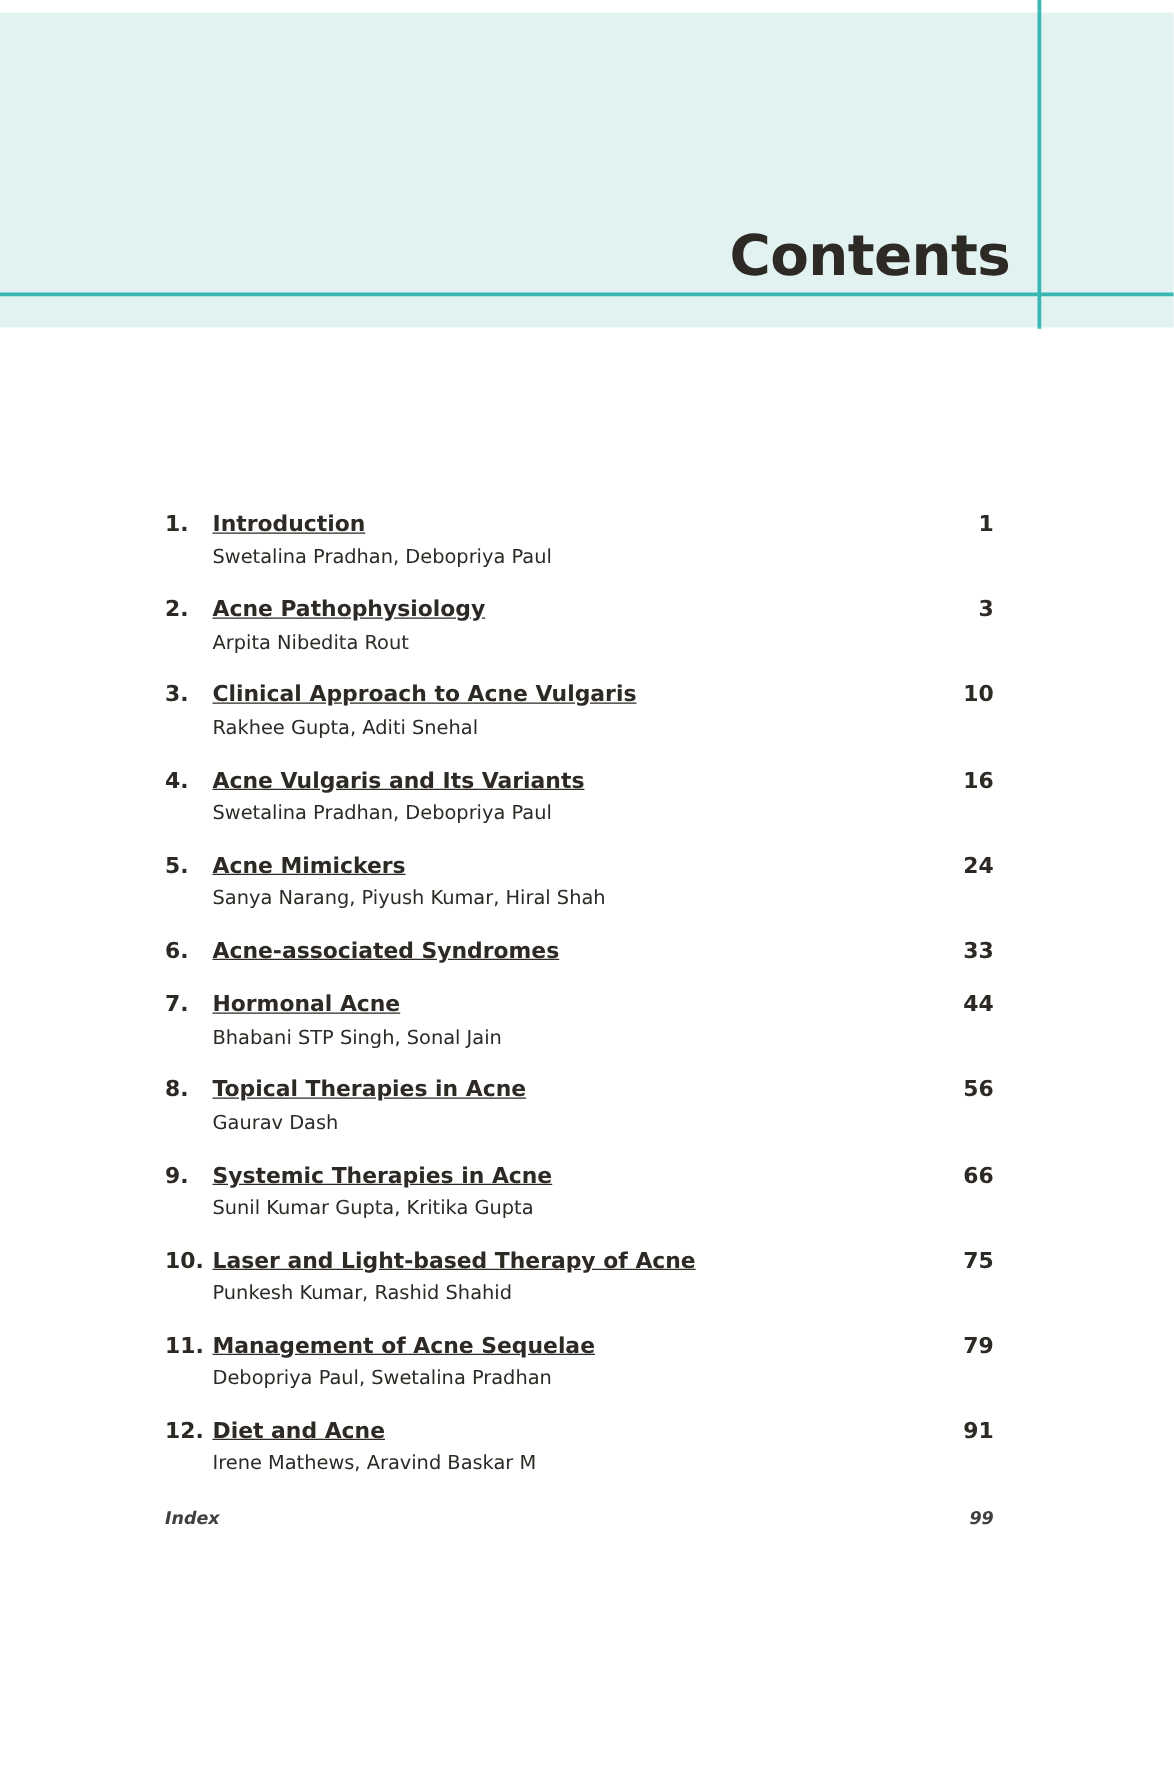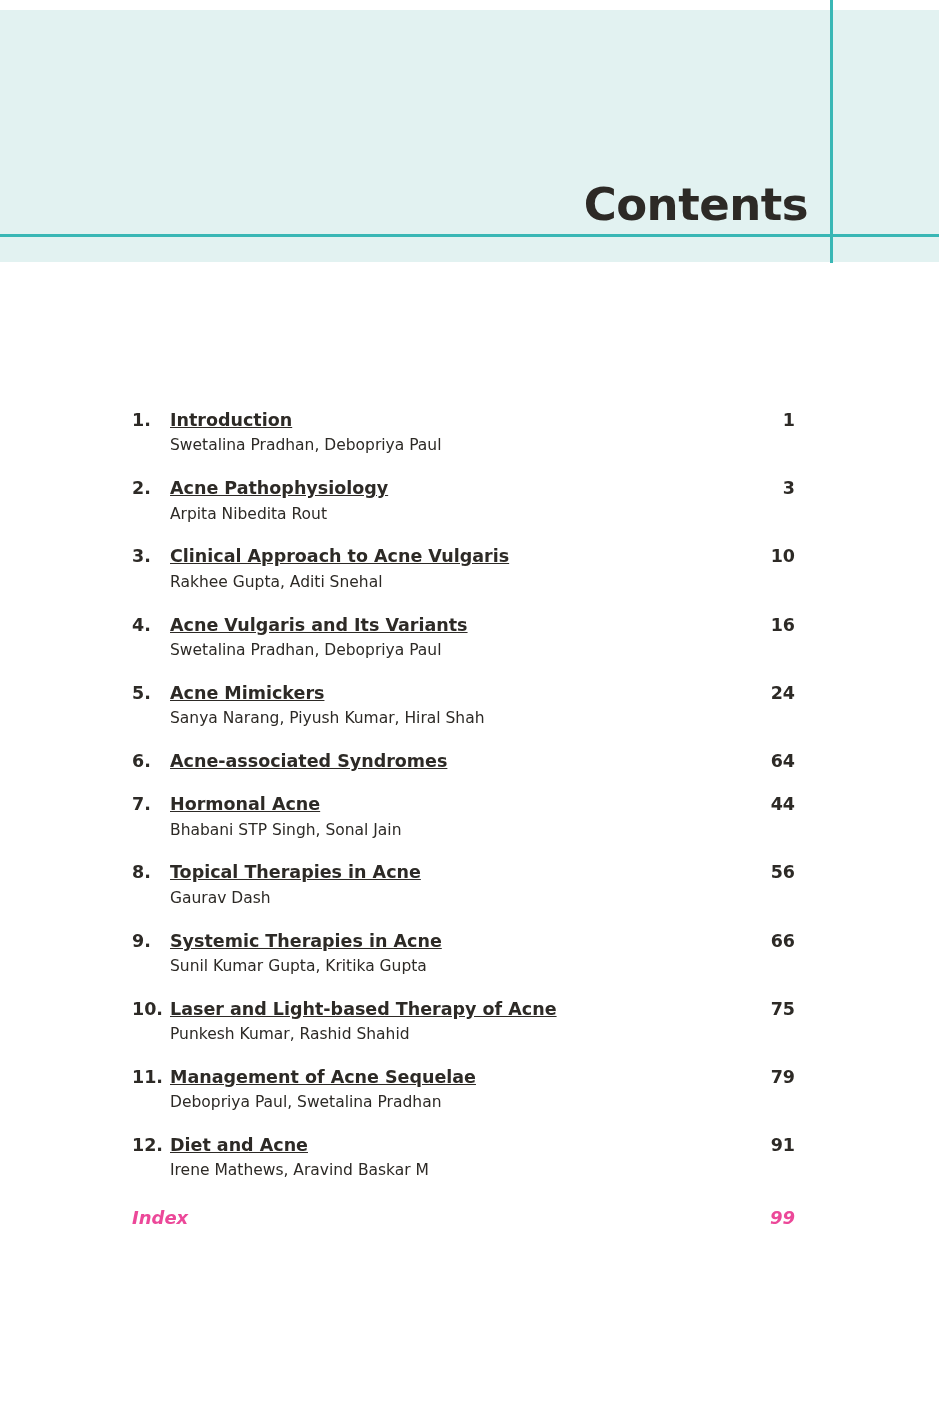--- a/index.html
+++ b/index.html
@@ -97,24 +97,24 @@
     line-height: 1.6;
   }
   
   .index-row {
     display: flex;
     align-items: baseline;
     justify-content: space-between;
     margin-top: 24px;
   }
   .index-label, .index-page {
-    font-size: 18px;
+    font-size: 14px;
     font-weight: bold;
     font-style: italic;
-    color: #ec4899;
+    color: #404040;
   }
 </style>
 </head>
 <body>
 
 <div class="page">
 
   <div class="header-band"></div>
   <div class="rule-horizontal"></div>
   <div class="rule-vertical"></div>
@@ -165,21 +165,21 @@
       <span class="entry-title">Acne Mimickers</span>
       <span class="entry-page">24</span>
     </div>
     <div class="entry-authors">Sanya Narang, Piyush Kumar, Hiral Shah</div>
   </div>
 
   <div class="toc-entry">
     <div class="entry-main">
       <span class="entry-number">6.</span>
       <span class="entry-title">Acne-associated Syndromes</span>
-      <span class="entry-page">64</span>
+      <span class="entry-page">33</span>
     </div>
   </div>
 
   <div class="toc-entry">
     <div class="entry-main">
       <span class="entry-number">7.</span>
       <span class="entry-title">Hormonal Acne</span>
       <span class="entry-page">44</span>
     </div>
     <div class="entry-authors">Bhabani STP Singh, Sonal Jain</div>

